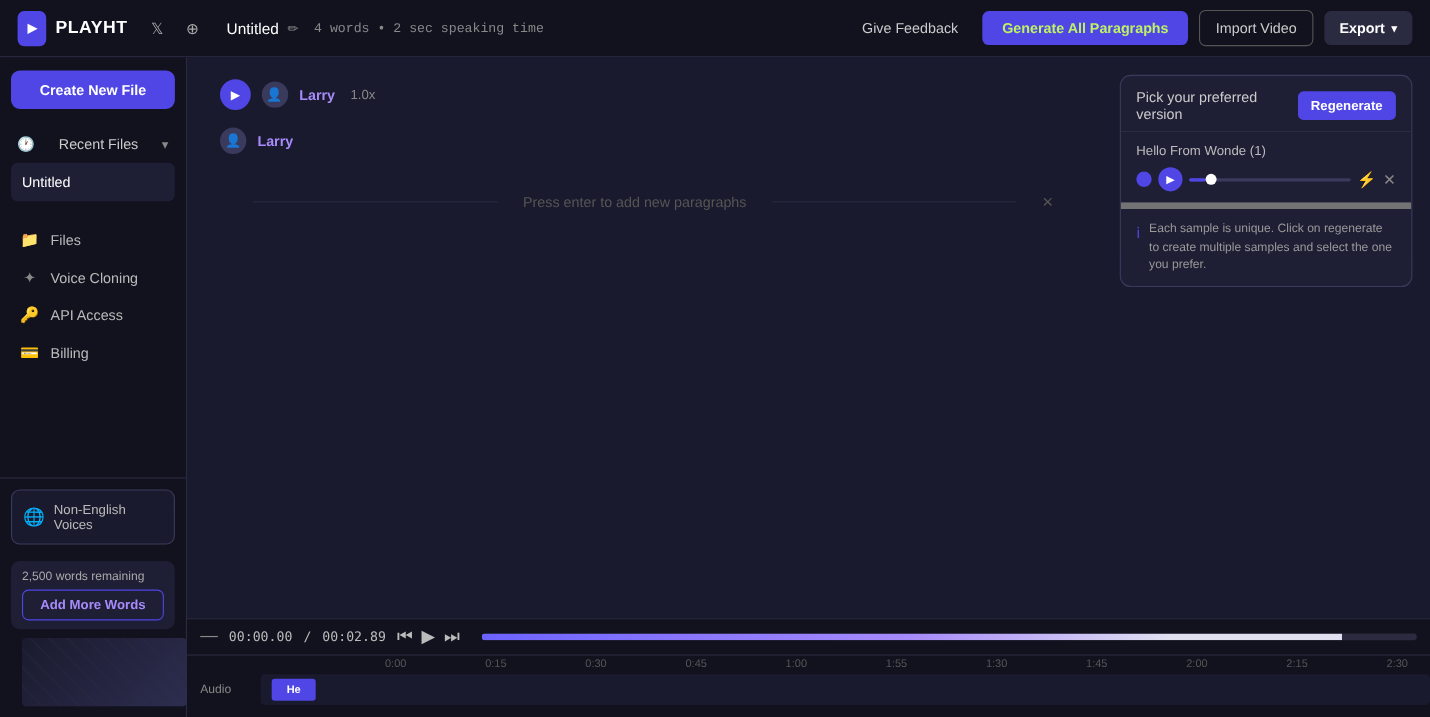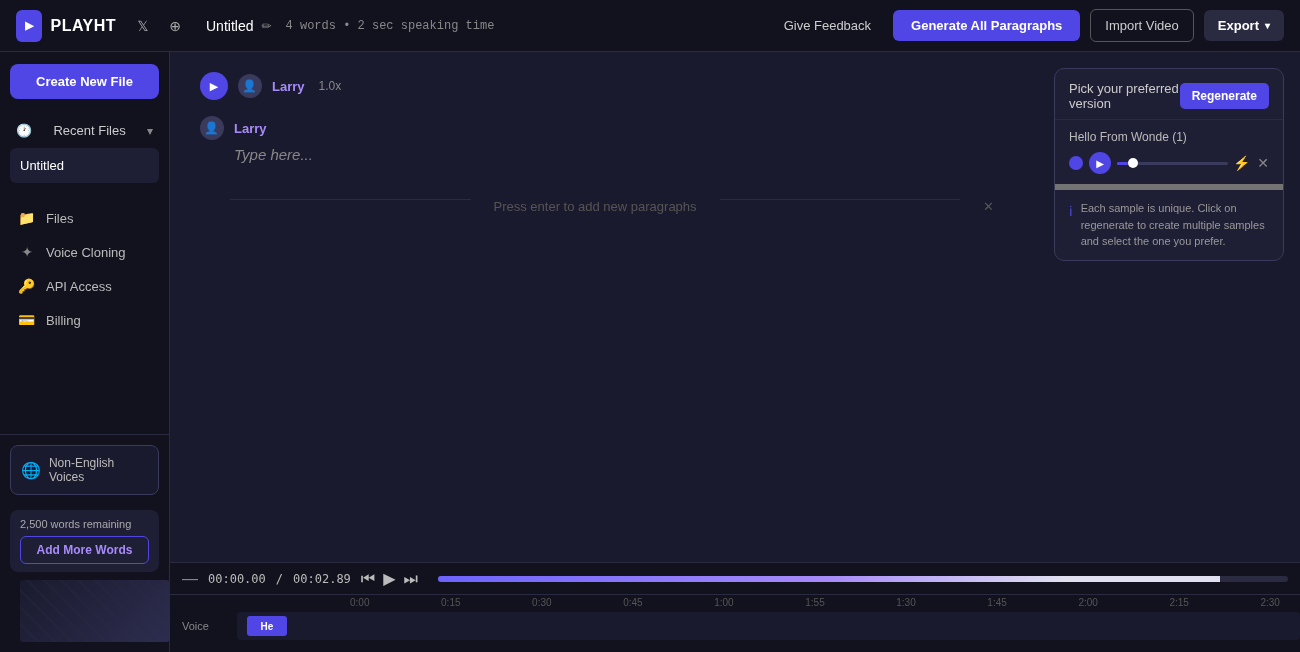--- a/index.html
+++ b/index.html
@@ -96,21 +96,21 @@
       background: transparent;
       border: none;
       color: #ccc;
       font-size: 13px;
       cursor: pointer;
       padding: 6px 12px;
     }
     .btn-generate {
       background: #4f46e5;
       border: none;
-      color: #ffffff;
+      color: #bef264;
       font-size: 13px;
       font-weight: 600;
       padding: 8px 18px;
       border-radius: 6px;
       cursor: pointer;
     }
     .btn-import {
       background: transparent;
       border: 1px solid #555;
       color: #ccc;
@@ -340,39 +340,39 @@
       padding-left: 34px;
     }
     .paragraph-input {
       font-size: 15px;
       color: #888;
       padding-left: 34px;
       font-style: italic;
     }
     .press-enter-hint {
       display: flex;
-      align-items: flex-start;
+      align-items: center;
       gap: 23px;
       padding: 20px 30px;
       color: #555;
       font-size: 13px;
     }
     .hint-line {
       flex: 1;
       height: 1px;
       background: #2a2a40;
     }
     .hint-x {
       cursor: pointer;
       color: #555;
     }
 
     
     .popup-panel {
-      width: 230px;
+      width: 266px;
       background: #1e1e35;
       border: 1px solid #3a3a5c;
       border-radius: 10px;
       margin: 16px 16px 0 0;
       flex-shrink: 0;
       align-self: flex-start;
       overflow: hidden;
     }
     .popup-panel-header {
       display: flex;
@@ -667,21 +667,20 @@
             <span class="speaker-name">Larry</span>
             <span class="speed-badge">1.0x</span>
           </div>
         </div>
 
         <div class="paragraph-block">
           <div class="paragraph-header">
             <span class="speaker-avatar">👤</span>
             <span class="speaker-name">Larry</span>
           </div>
-          <div class="paragraph-input">Type here...</div>
         </div>
 
         <div class="press-enter-hint">
           <div class="hint-line"></div>
           <span>Press enter to add new paragraphs</span>
           <div class="hint-line"></div>
           <span class="hint-x">✕</span>
         </div>
 
       </div>
@@ -735,20 +734,20 @@
           <span>1:00</span>
           <span>1:55</span>
           <span>1:30</span>
           <span>1:45</span>
           <span>2:00</span>
           <span>2:15</span>
           <span>2:30</span>
         </div>
       </div>
       <div class="timeline-tracks">
-        <span class="track-label">Voice</span>
+        <span class="track-label">Audio</span>
         <div class="track-lane">
           <div class="track-block">He</div>
         </div>
       </div>
     </div>
   </div>
 </div>
 
 </body></html>

